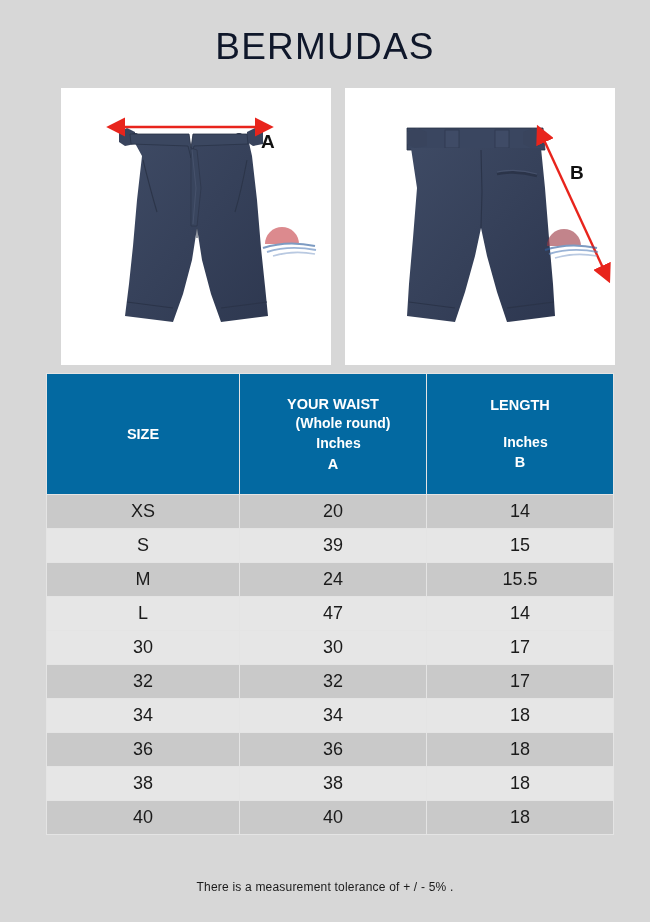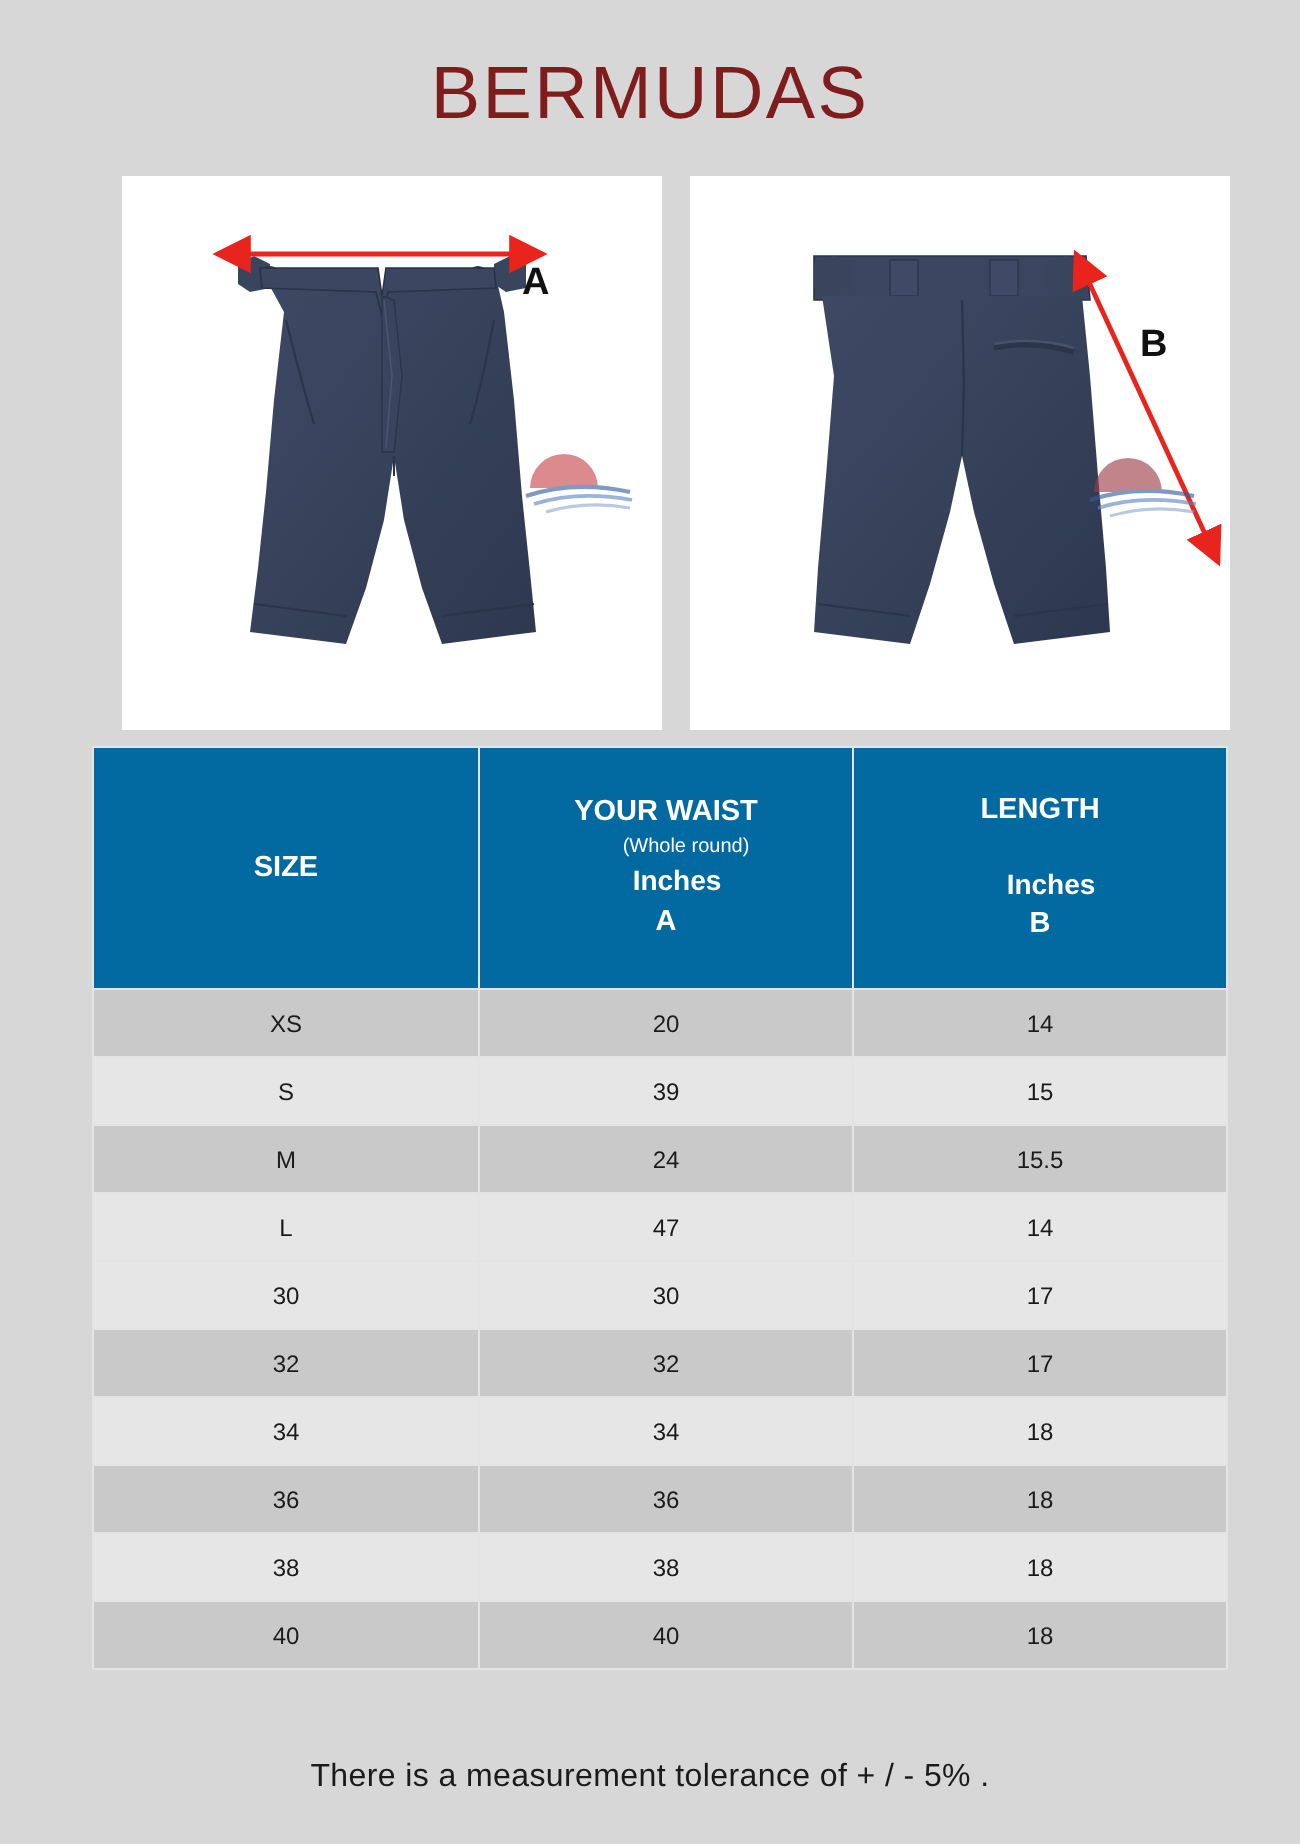--- a/index.html
+++ b/index.html
@@ -18,21 +18,21 @@
   
   .page-title {
     position: absolute;
     top: 28px;
     left: 0;
     width: 650px;
     text-align: center;
     font-size: 37px;
     font-weight: 400;
     letter-spacing: 1.2px;
-    color: #7f1d1d;
+    color: #0f172a;
     line-height: 1;
   }
 
   
   .photos {
     position: absolute;
     top: 88px;
     left: 61px;
     width: 551px;
     height: 277px;
@@ -109,42 +109,42 @@
   }
   .hdr-stack {
     display: flex;
     flex-direction: column;
     align-items: center;
     justify-content: center;
     height: 100%;
     gap: 0;
   }
   .hdr-main   { font-size: 14.5px; font-weight: 700; }
-  .hdr-sub    { font-size: 10px;   font-weight: 400; margin-left: 20px; }
+  .hdr-sub    { font-size: 14px;   font-weight: 700; margin-left: 20px; }
   .hdr-unit   { font-size: 14px;   font-weight: 700; margin-left: 11px; }
   .hdr-code   { font-size: 14.5px; font-weight: 700; }
   .hdr-gap    { height: 17px; }
 
   .size-table tbody td {
     height: 33px;
-    font-size: 12px;
+    font-size: 18px;
     font-weight: 400;
     color: #1b1b1b;
   }
   .size-table tbody tr.odd  td { background: #c9c9c9; }
   .size-table tbody tr.even td { background: #e6e6e6; }
 
   
   .footer-note {
     position: absolute;
     left: 0;
     top: 880px;
     width: 650px;
     text-align: center;
-    font-size: 16px;
+    font-size: 12px;
     color: #1b1b1b;
     letter-spacing: 0.2px;
   }
 </style>
 </head>
 <body>
 
 <div class="page-title">BERMUDAS</div>
 
 <div class="photos">

